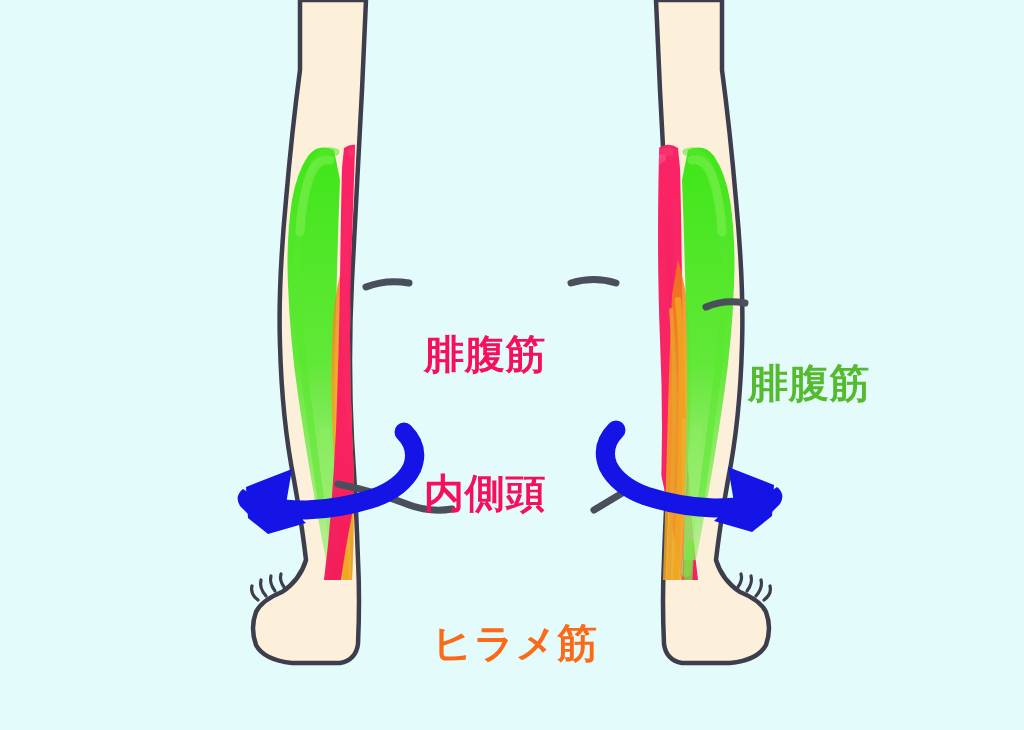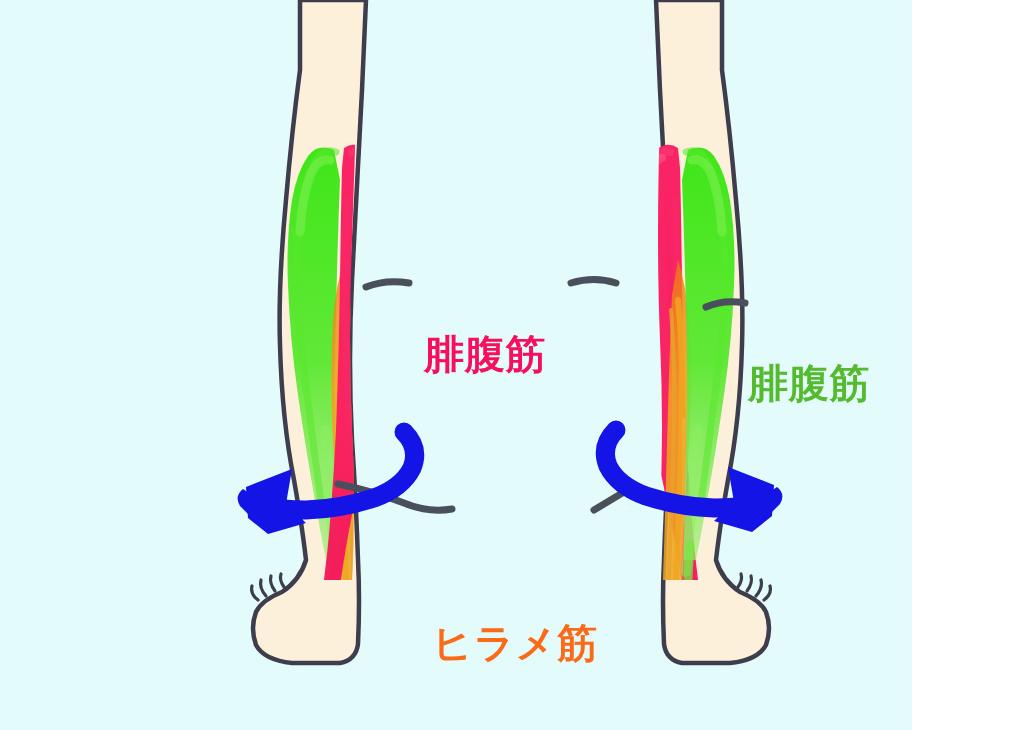--- a/index.html
+++ b/index.html
@@ -8,21 +8,21 @@
     padding: 0;
   }
   body {
     width: 1024px;
     height: 730px;
     overflow: hidden;
     font-family: "DejaVu Sans", "Liberation Sans", sans-serif;
   }
   #illustration-root {
     position: relative;
-    width: 912px;
+    width: 1024px;
     height: 730px;
     background: #e4fbfb;
   }
   #anatomy-svg {
     position: absolute;
     left: 0;
     top: 0;
     width: 1024px;
     height: 730px;
     display: block;
@@ -289,20 +289,21 @@
                Q618 486 646 496
                Q680 507 714 508
                Q740 508 754 504" fill="none" stroke="#1414e6" stroke-width="19" stroke-linecap="round"></path>
       <path d="M774 485 L728 467 L734 502 L714 521 L752 532 L772 516 Z" fill="#1414e6"></path>
       <path d="M777 487 Q786 494 780 504 L758 526 Q748 532 742 524 Q738 516 746 508 Z" fill="#1414e6"></path>
     </g>
   </svg>
 
   <div class="label" id="label-gastroc-medial">
     <div>腓腹筋</div>
+    <div>内側頭</div>
   </div>
 
   <div class="label" id="label-gastroc-lateral">
     <div>腓腹筋</div>
   </div>
 
   <div class="label" id="label-soleus">
     <div>ヒラメ筋</div>
   </div>
 

